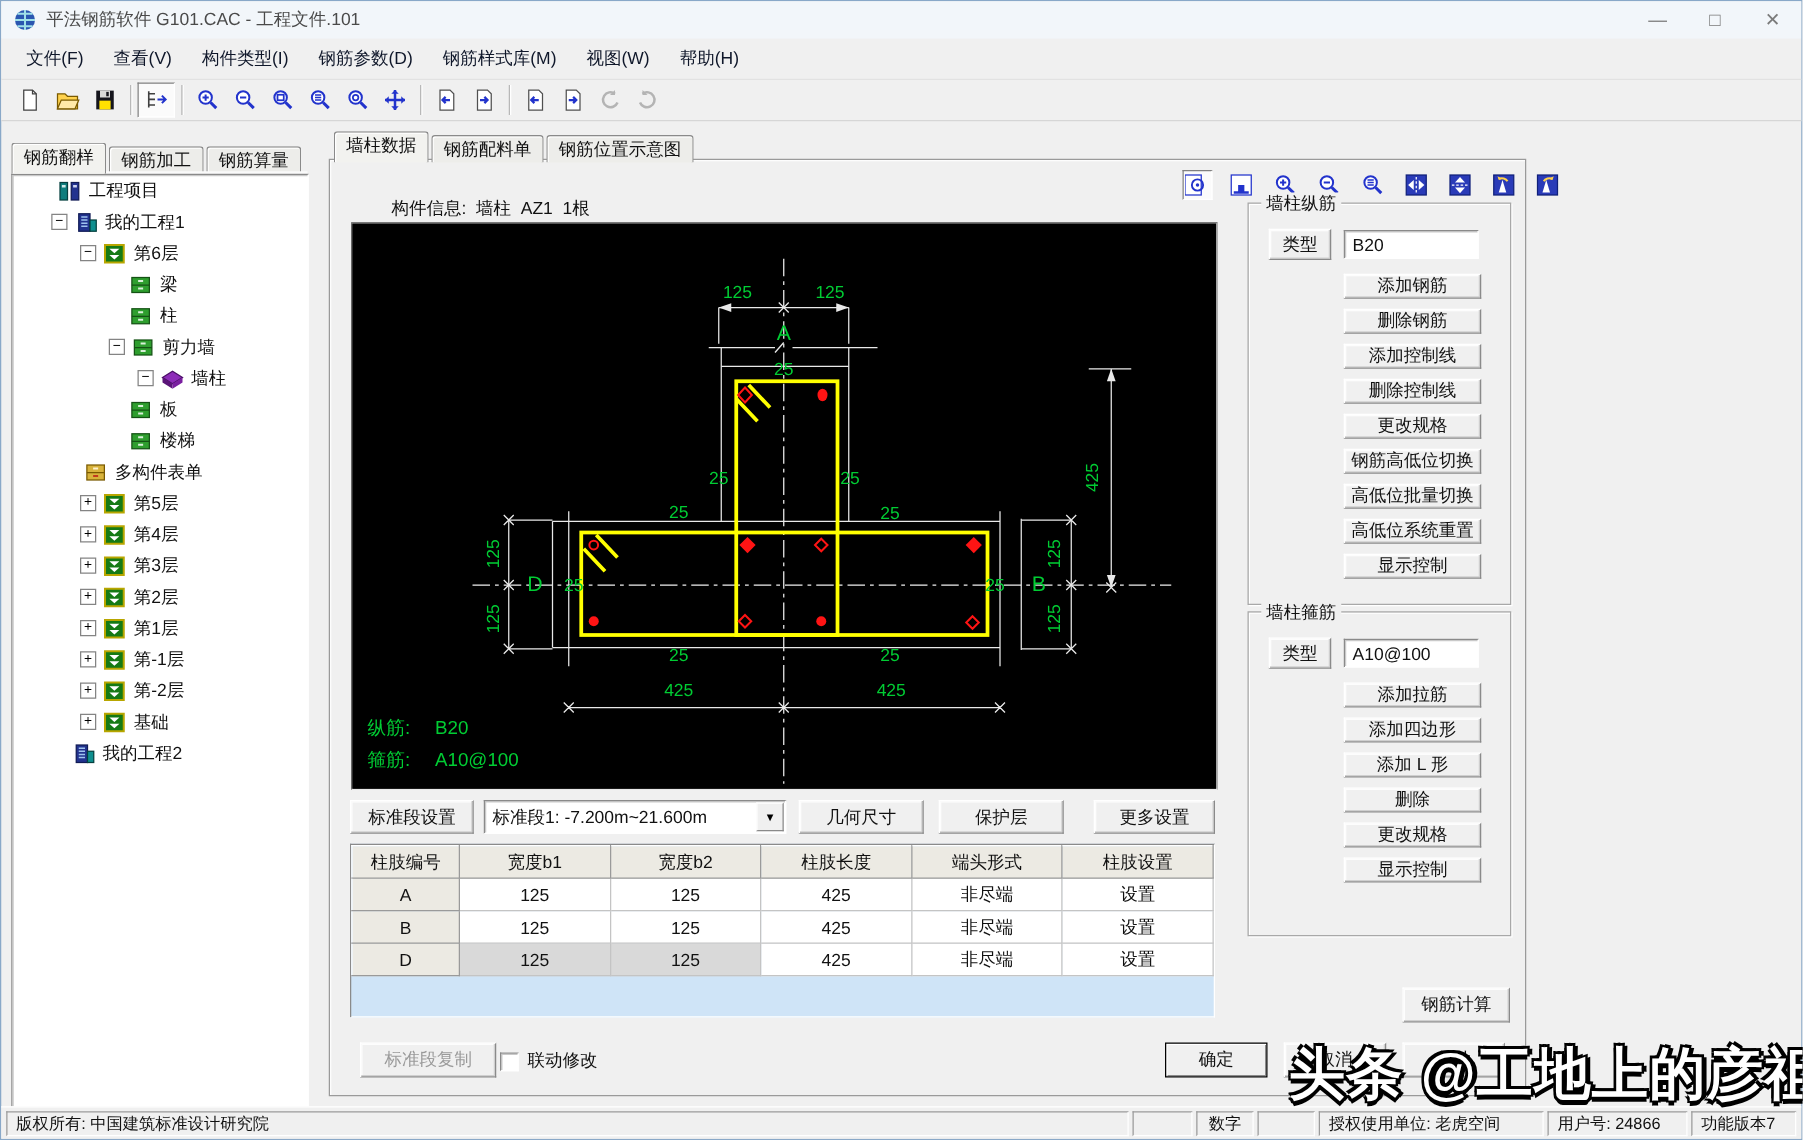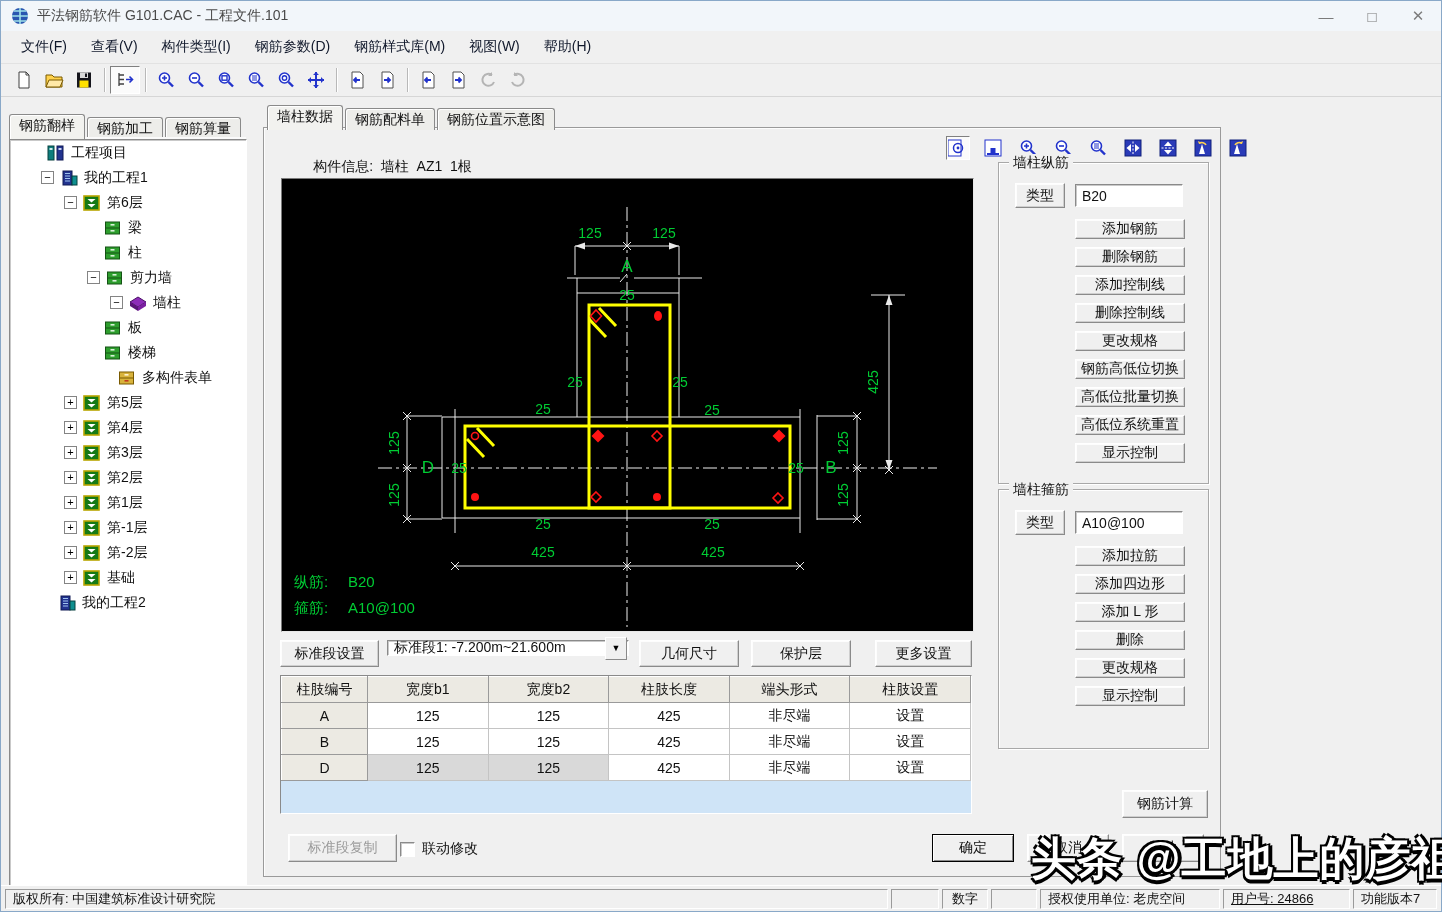--- a/index.html
+++ b/index.html
@@ -52,21 +52,21 @@
   .w{stroke:#e9e9e9;stroke-width:1;fill:none;}
   .wf{fill:#e9e9e9;stroke:none;}
   .y{stroke:#ffff00;stroke-width:3;fill:none;}
   .yh{stroke:#ffff00;stroke-width:3;}
   .rf{fill:#ff1414;}
   .rh{fill:none;stroke:#ff1414;stroke-width:1.6;}
   .dimtxt{fill:#00cc33;font-family:"Liberation Sans","DejaVu Sans",sans-serif;}
   
   #controls{position:absolute;left:0;top:512px;width:958px;height:30px;}
   #controls .btn{position:absolute;height:27px;}
-  #segment-select{position:absolute;left:123px;top:0;width:242px;height:16px;background:#fff;
+  #segment-select{position:absolute;left:123px;top:0;width:242px;height:27px;background:#fff;
      border:1px solid;border-color:#8a8a8a #fff #fff #8a8a8a;box-shadow:inset 1px 1px 0 #c9c9c9;display:flex;align-items:center;box-sizing:border-box;justify-content:flex-end;}
   #segment-select .sel-text{flex:1;padding-left:6px;font-size:14px;}
   #segment-select .sel-arrow{width:20px;height:21px;margin:1px;background:#f0f0f0;border:1px solid;border-color:#fff #8a8a8a #8a8a8a #fff;display:flex;align-items:center;justify-content:center;font-size:9px;color:#000;}
   
   #limb-table{position:absolute;left:16px;top:547px;width:692px;height:139px;background:#cfe4f7;
      border:1px solid;border-color:#8a8a8a #fff #fff #8a8a8a;box-sizing:border-box;}
   #limb-table table{border-collapse:collapse;width:100%;table-layout:fixed;}
   #limb-table th,#limb-table td{height:25px;font-weight:normal;font-size:14px;text-align:center;padding:0;}
   #limb-table th,.row-head{background:#eceae3;border:1px solid;border-color:#ffffff #9a9a9a #9a9a9a #ffffff;}
   #limb-table td{background:#fff;border:1px solid #c4c4c4;}
@@ -320,21 +320,21 @@
         <div class="tree-row" style="padding-left: 77px;">
           <span style="width: 16px; flex: 0 0 auto;"></span>
           <span class="tree-icon"><svg width="20" height="18" viewBox="0 0 20 18">
               <rect x="2.5" y="3" width="14" height="12" fill="#2e9e2e" stroke="#145214"></rect>
               <path d="M2.5,9 h14" stroke="#145214"></path>
               <rect x="7.5" y="5" width="4" height="1.6" fill="#d9f0d9"></rect>
               <rect x="7.5" y="11" width="4" height="1.6" fill="#d9f0d9"></rect>
             </svg></span>
           <span class="tree-label">楼梯</span>
         </div>
-        <div class="tree-row" style="padding-left: 91px;">
+        <div class="tree-row" style="padding-left: 41px;">
           <span style="width: 16px; flex: 0 0 auto;"></span>
           <span class="tree-icon"><svg width="20" height="18" viewBox="0 0 20 18">
               <rect x="2.5" y="3" width="14" height="12" fill="#d8b33c" stroke="#7a5a00"></rect>
               <path d="M2.5,9 h14" stroke="#7a5a00"></path>
               <rect x="7.5" y="5" width="4" height="1.6" fill="#fff2cc"></rect>
               <rect x="7.5" y="11" width="4" height="1.6" fill="#c23a1e"></rect>
             </svg></span>
           <span class="tree-label">多构件表单</span>
         </div>
         <div class="tree-row" style="padding-left: 54px;">
@@ -678,19 +678,19 @@
     </div>
   </div>
 
   <div id="statusbar">
     <span class="status-panel" style="flex:1;">版权所有: 中国建筑标准设计研究院</span>
     <span id="status-panels" style="display:flex;gap:3px;">
         <span class="status-panel" style="width: 48px; justify-content: center;"></span>
         <span class="status-panel" style="width: 46px; justify-content: center;">数字</span>
         <span class="status-panel" style="width: 46px; justify-content: center;"></span>
         <span class="status-panel" style="width: 180px; justify-content: flex-start;">授权使用单位: 老虎空间</span>
-        <span class="status-panel" style="width: 127px; justify-content: flex-start; text-decoration: underline;">用户号: 24866</span>
+        <span class="status-panel" style="width: 112px; justify-content: flex-start;">用户号: 24866</span>
         <span class="status-panel" style="width: 84px; justify-content: flex-start;">功能版本7</span>
       </span>
   </div>
 
   <div id="watermark">头条 @工地上的彦祖哥</div>
 </div>
 
 </body></html>

